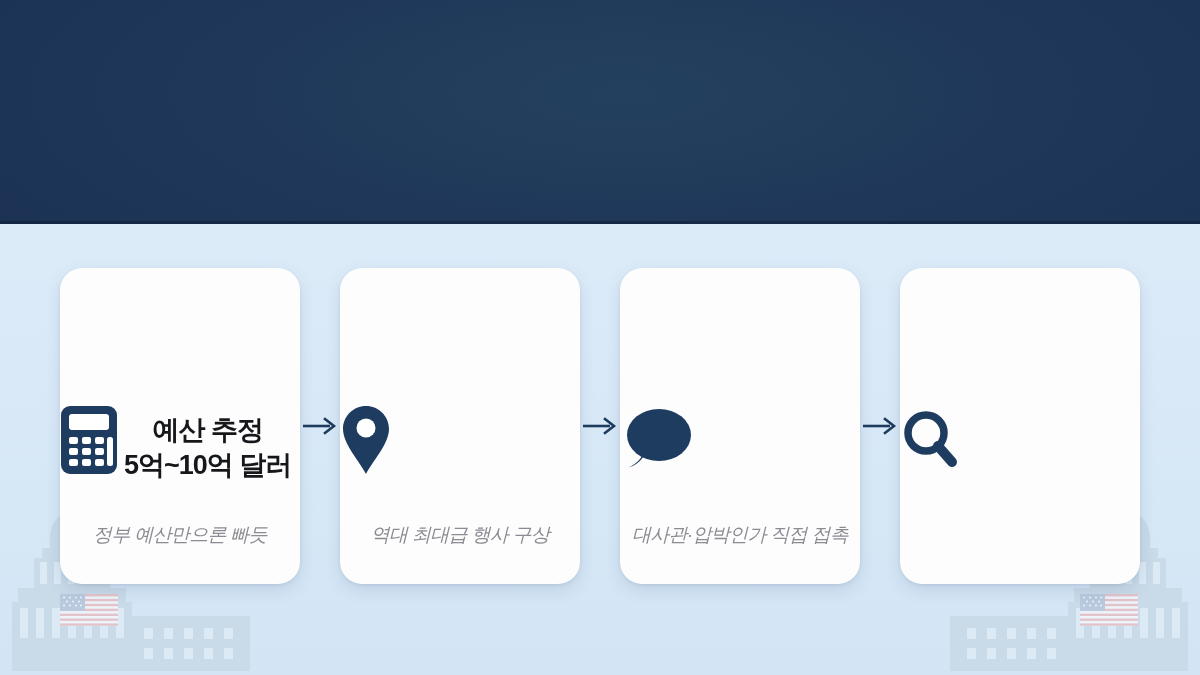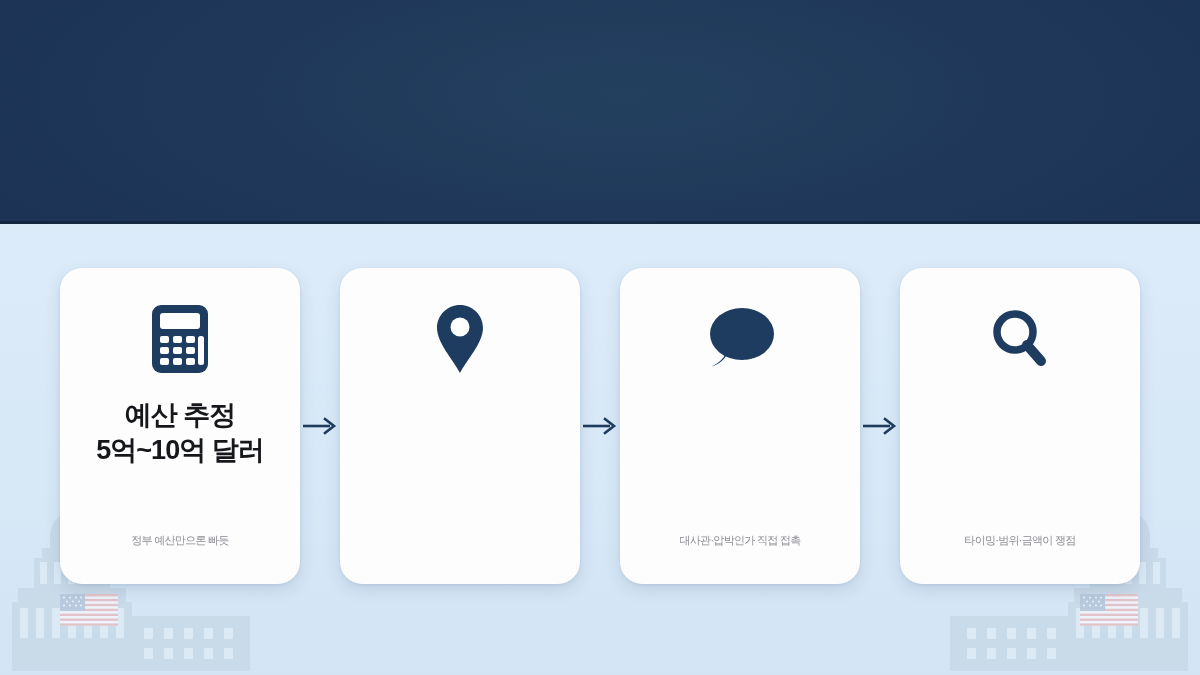--- a/index.html
+++ b/index.html
@@ -89,21 +89,21 @@
 
   .card {
     position: relative;
     width: 240px;
     height: 316px;
     background: #fdfdfd;
     border-radius: 22px;
     box-shadow: 0 6px 16px rgba(40, 70, 110, 0.13),
                 0 1px 3px rgba(40, 70, 110, 0.10);
     display: flex;
-    flex-direction: column;
+    flex-direction: row;
     align-items: center;
     padding-top: 28px;
   }
 
   .card-icon {
     height: 86px;
     display: flex;
     align-items: center;
     justify-content: center;
   }
@@ -120,24 +120,25 @@
     white-space: pre-line;
   }
 
   .card-caption {
     position: absolute;
     left: 0;
     bottom: 36px;
     width: 100%;
     text-align: center;
     color: #8b8c93;
-    font-size: 11px;
+    font-size: 19px;
     font-weight: 400;
     letter-spacing: -0.7px;
     white-space: nowrap;
+    font-style: italic;
   }
 
   
   .arrow {
     width: 40px;
     height: 316px;
     display: flex;
     align-items: center;
     justify-content: center;
     flex: 0 0 40px;
@@ -336,20 +337,21 @@
       </svg>
     </div>
 
     <div class="card">
       <div class="card-icon">
         <svg width="52" height="72" viewBox="0 0 52 72" aria-hidden="true">
           <path d="M26 2 C13.3 2 3 12.3 3 25 C3 40 20 58 26 70 C32 58 49 40 49 25 C49 12.3 38.7 2 26 2 Z" fill="#1e3c5f"></path>
           <circle cx="26" cy="24" r="9.5" fill="#ffffff"></circle>
         </svg>
       </div>
+      <div class="card-caption">역대 최대급 행사 구상</div>
     </div>
 
     <div class="arrow">
       <svg width="34" height="20" viewBox="0 0 34 20" aria-hidden="true">
         <line x1="0" y1="10" x2="27" y2="10" stroke="#1e3c5f" stroke-width="2.6"></line>
         <polyline points="22,3 31,10 22,17" fill="none" stroke="#1e3c5f" stroke-width="2.6" stroke-linecap="square"></polyline>
       </svg>
     </div>
 
     <div class="card">
@@ -369,17 +371,16 @@
       </svg>
     </div>
 
     <div class="card">
       <div class="card-icon">
         <svg width="62" height="66" viewBox="0 0 62 66" aria-hidden="true">
           <circle cx="26" cy="26" r="18" fill="none" stroke="#1e3c5f" stroke-width="7.5"></circle>
           <line x1="38" y1="39" x2="52" y2="55" stroke="#1e3c5f" stroke-width="10" stroke-linecap="round"></line>
         </svg>
       </div>
-      <div class="card-caption">타이밍·범위·금액이 쟁점</div>
     </div>
 
   </div>
 </div>
 
 </body></html>

